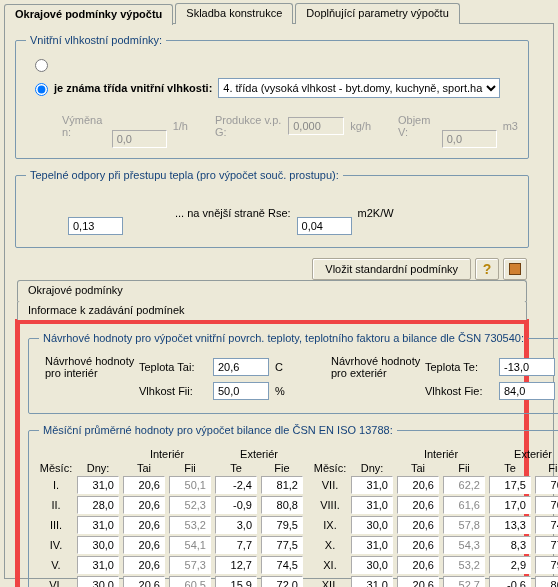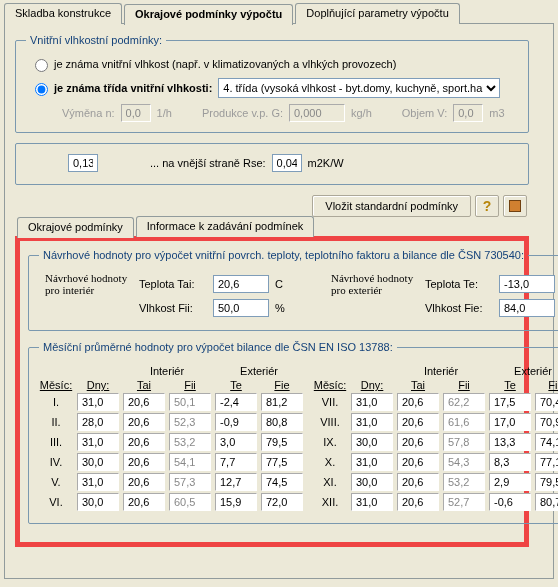--- a/index.html
+++ b/index.html
@@ -79,21 +79,21 @@
   }
   .inp {
     font: inherit;
     height: 18px;
     text-align: left;
     padding: 1px 4px;
     border: 1px solid #7f9db9;
     background: #fff;
   }
   .inp.ro { color: #888; background: #ece9d8; border: 1px inset #fff; }
-  .inp.sm { width: 30px; }
+  .inp.sm { width: 55px; margin-top: 26px; }
   .inp.md { width: 56px; }
   .thermal-row {
     display: flex;
     align-items: center;
     gap: 6px;
     justify-content: flex-start;
     padding: 2px 6px;
   }
   .thermal-row .spacer { flex: 0 0 30px; }
   .btn {
@@ -116,90 +116,90 @@
   .top-buttons {
     display: flex;
     justify-content: flex-end;
     gap: 4px;
     margin: 4px 2px 2px 0;
   }
   .sub-tab-strip {
     display: flex;
     margin-top: -4px;
     padding-left: 2px;
+    flex-direction: column;
   }
   .lower-panel {
     border: 5px solid #ef4444;
     margin-top: 0;
     padding: 8px;
   }
   .nav-row {
     display: grid;
     grid-template-columns: 90px 70px 58px 18px 30px 90px 70px 58px 18px;
     align-items: center;
     column-gap: 4px;
     margin: 3px 6px;
   }
-  .nav-row .lbl { line-height: 12px; font-family: Liberation Serif, serif; }
+  .nav-row .lbl { line-height: 12px; }
   .mtbl { display: flex; gap: 10px; margin-top: 4px; }
   .half { flex: 1; }
   .hdr-row, .data-row {
     display: grid;
     grid-template-columns: 34px 42px 42px 42px 42px 42px;
     column-gap: 4px;
     align-items: center;
     margin: 2px 0;
   }
-  .hdr-row { text-align: center; text-decoration: underline; }
+  .hdr-row { text-align: center; }
   .hdr-group {
     display: grid;
     grid-template-columns: 34px 42px 88px 88px;
     column-gap: 4px;
     text-align: center;
     margin-bottom: 1px;
   }
   .month { text-align: center; }
   .cell {
     height: 18px;
     border: 1px inset #fff;
     background: #fff;
     font: inherit;
-    text-align: left;
+    text-align: right;
     padding: 1px 4px;
   }
   .cell.grey { color: #888; }
   .question-icon {
     font-weight: bold;
     color: #b8860b;
     font-size: 14px;
   }
   .rect-icon {
     display:inline-block;
     width:12px;height:12px;
     background:#d08030;
     border:1px solid #704010;
   }
 </style>
 </head>
 <body>
 
 <div class="tab-strip">
+  <div class="tab active">Okrajové podmínky výpočtu</div>
   <div class="tab">Skladba konstrukce</div>
-  <div class="tab active">Okrajové podmínky výpočtu</div>
   <div class="tab">Doplňující parametry výpočtu</div>
 </div>
 
 <div class="tab-panel">
 
   <fieldset>
     <legend>Vnitřní vlhkostní podmínky:</legend>
 
     <div class="radio-row">
       <input type="radio" name="hum" style="">
-      <label>je známa vnitřní vlhkost (např. v klimatizovaných a vlhkých provozech)</label>
     </div>
 
     <div class="radio-row">
       <input type="radio" name="hum" checked="" style="">
       <label class="bold">je známa třída vnitřní vlhkosti:</label>
       <select class="sel-wide">
         <option>4. třída (vysoká vlhkost - byt.domy, kuchyně, sport.haly)</option>
       </select>
     </div>
 
@@ -213,20 +213,21 @@
       <input class="inp ro md" disabled="" value="0,000" style="">
       <span>kg/h</span>
       <span style="width:18px"></span>
       <span>Objem V:</span>
       <input class="inp ro sm" disabled="" value="0,0" style="">
       <span>m3</span>
     </div>
   </fieldset>
 
   <fieldset>
+    <legend>Tepelné odpory při přestupu tepla (pro výpočet souč. prostupu):</legend>
     <div class="thermal-row">
       <span class="spacer"></span>
       <input class="inp sm" value="0,13" style="">
       <span style="width:40px"></span>
       <span>... na vnější straně Rse:</span>
       <input class="inp sm" value="0,04" style="">
       <span>m2K/W</span>
     </div>
   </fieldset>
 

